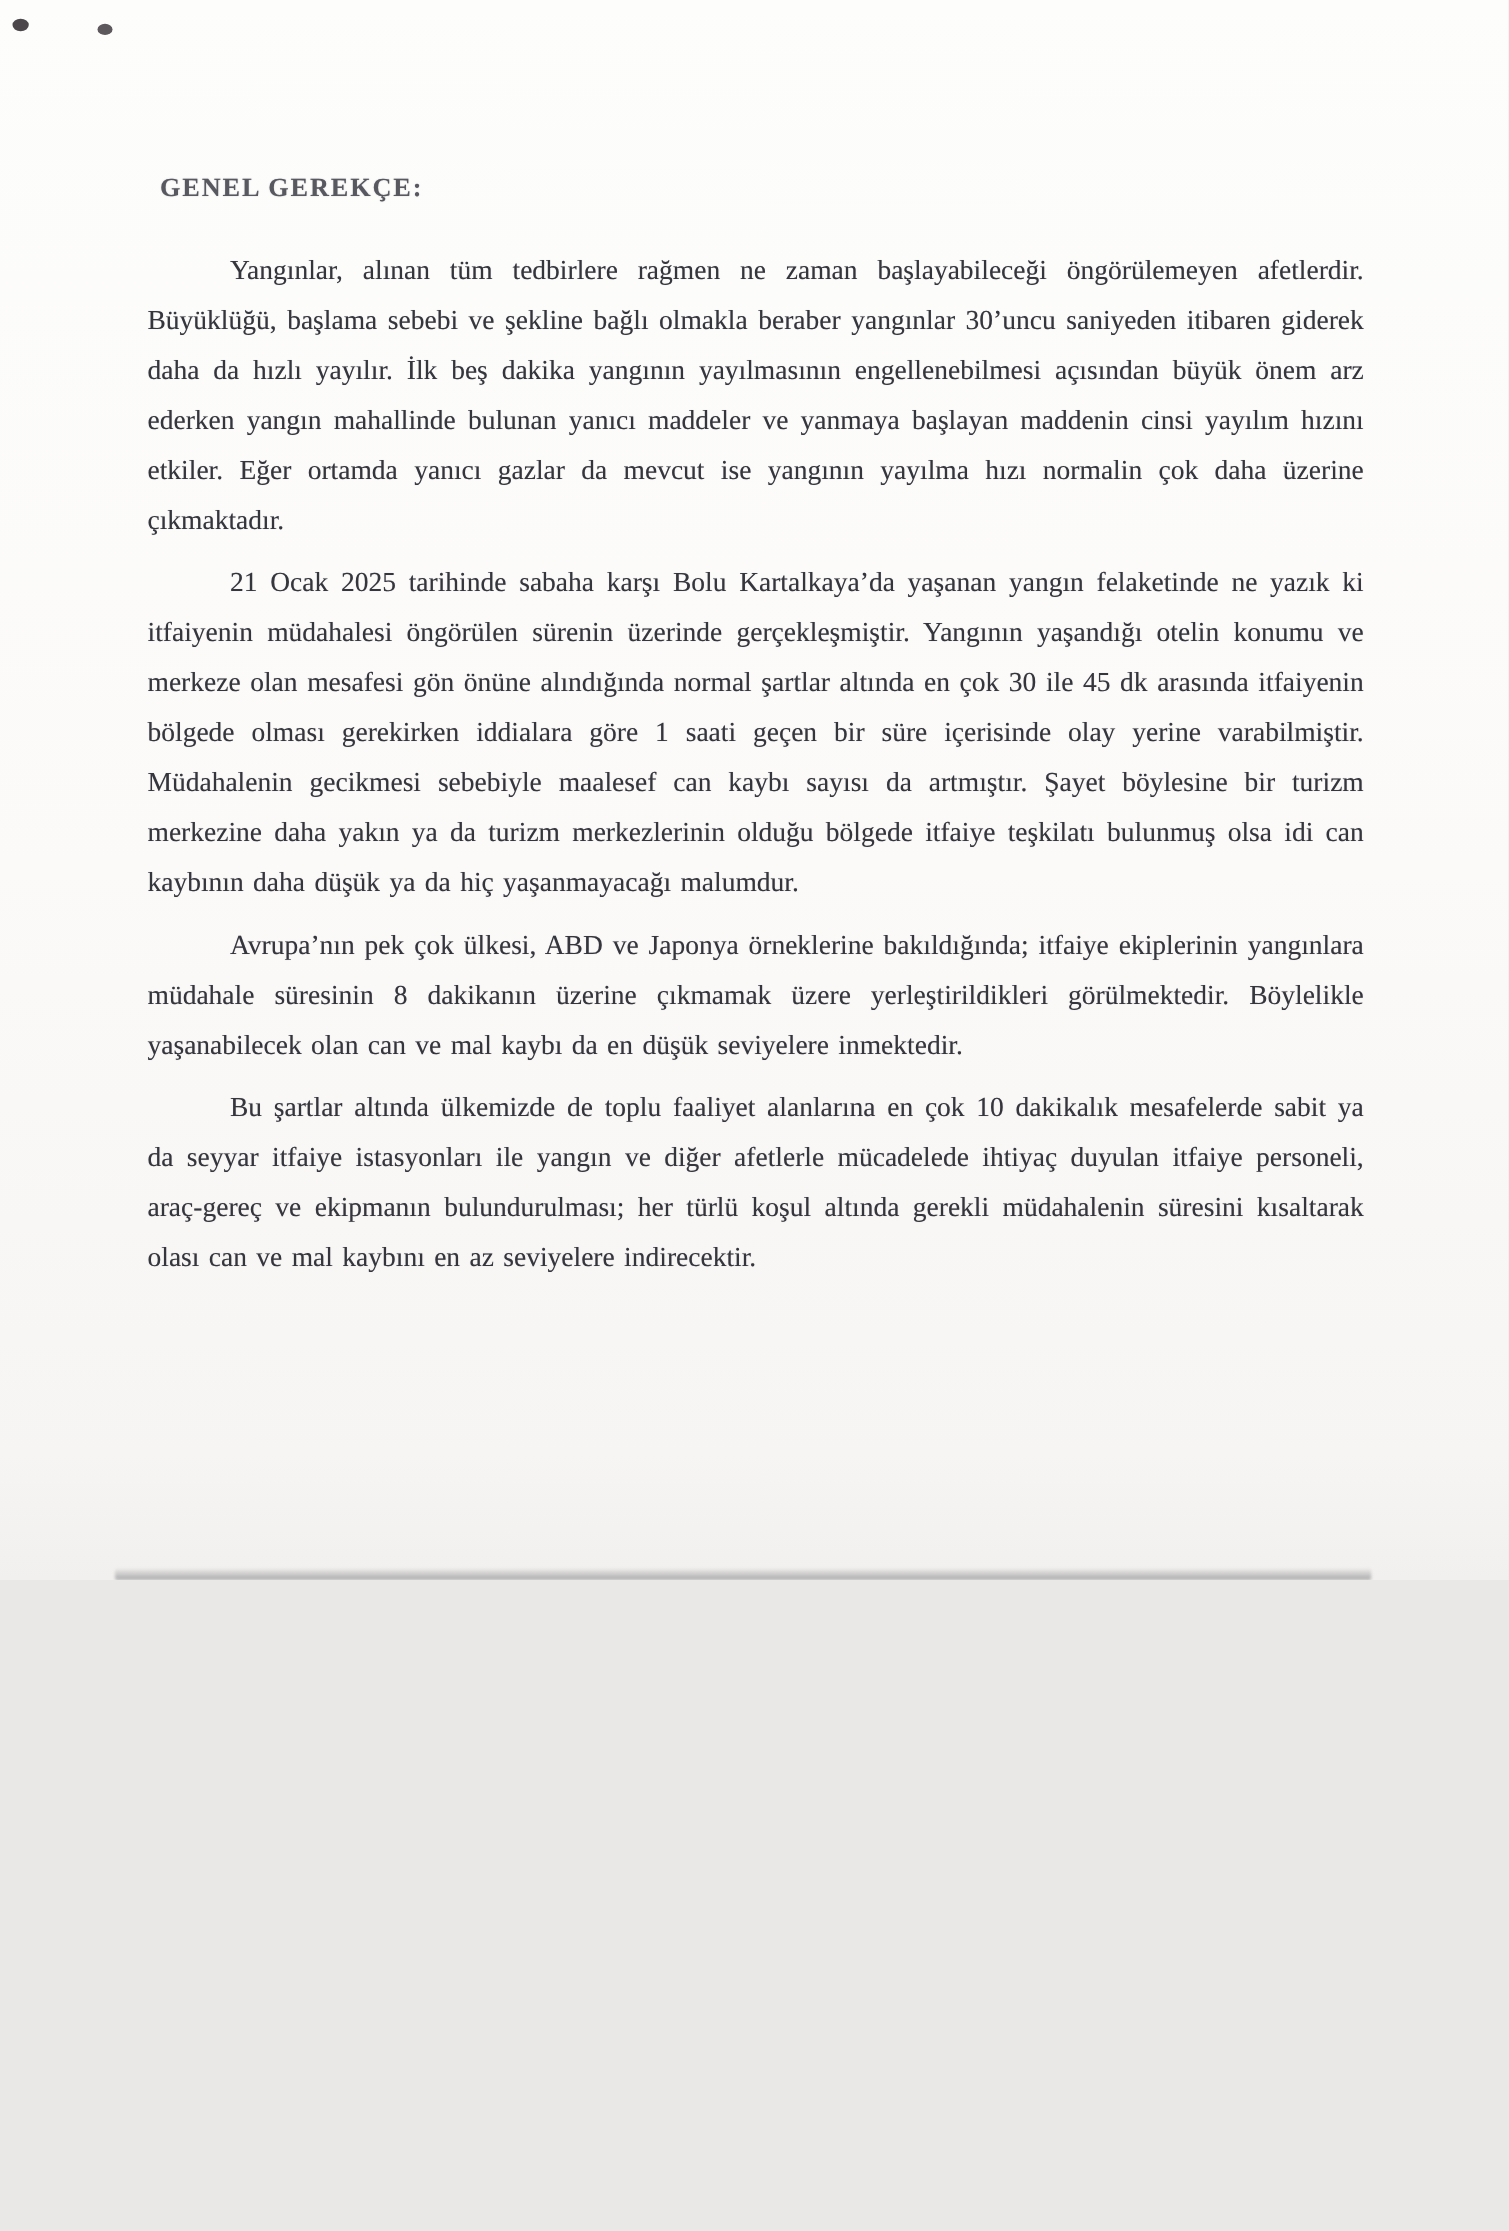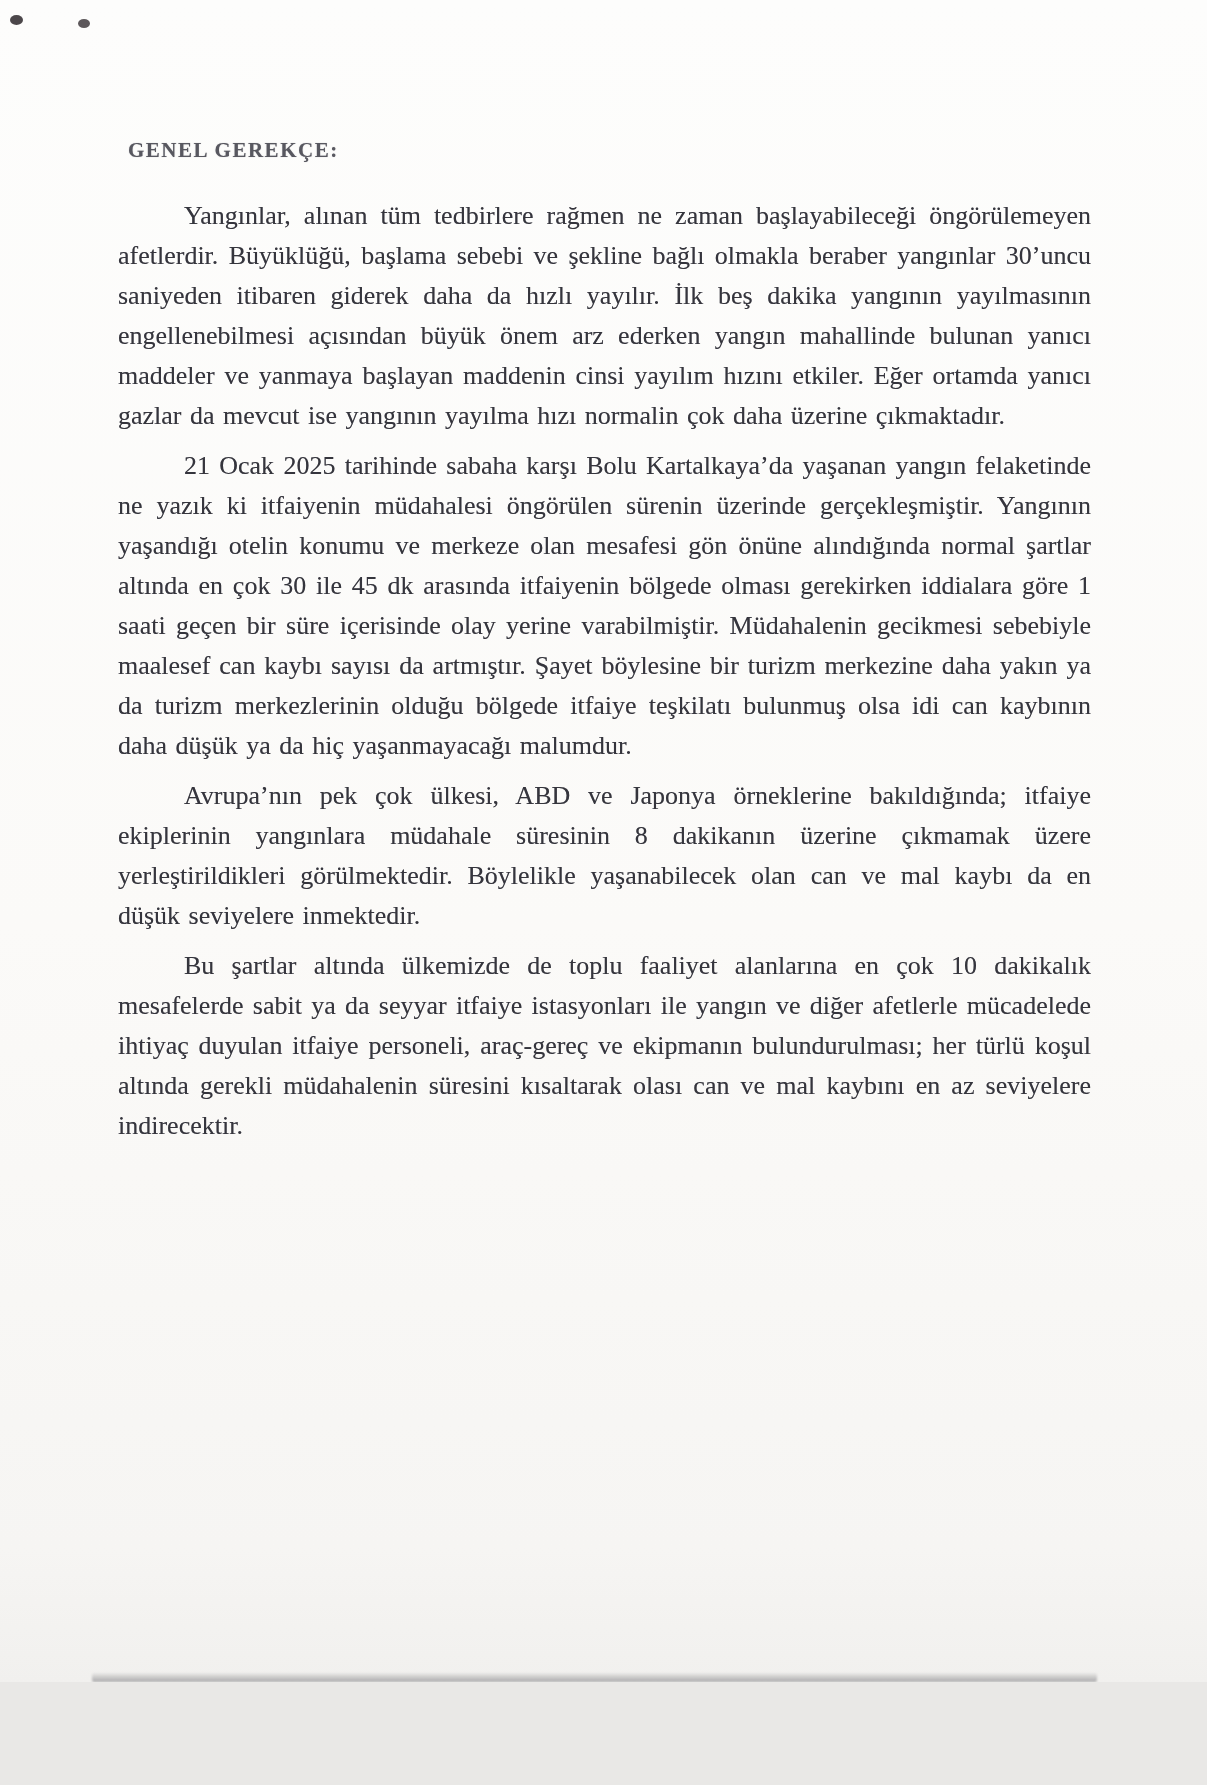--- a/index.html
+++ b/index.html
@@ -8,21 +8,21 @@
   }
   body {
     width: 1207px;
     height: 1785px;
     background: #e9e8e6;
     font-family: "Liberation Serif", serif;
   }
   .page {
     position: relative;
     width: 1207px;
-    height: 1682px;
+    height: 1264px;
     overflow: hidden;
     background: linear-gradient(180deg, #fdfdfc 0%, #fbfaf8 55%, #f6f5f3 92%, #f1f0ee 100%);
   }
   
   .scan-dot {
     position: absolute;
     background: #4c474a;
     border-radius: 50%;
     filter: blur(0.6px);
   }
@@ -42,21 +42,21 @@
   }
 
   .content {
     position: absolute;
     left: 118px;
     top: 196px;
     width: 973px;
   }
   .para {
     margin: 0 0 10px 0;
-    font-size: 26px;
+    font-size: 22px;
     line-height: 40px;
     color: #35353d;
     text-align: justify;
     text-align-last: left;
     text-indent: 66px;
     word-spacing: 2px;
     text-shadow: 0 0 0.6px rgba(55,55,65,0.4);
   }
 
   

